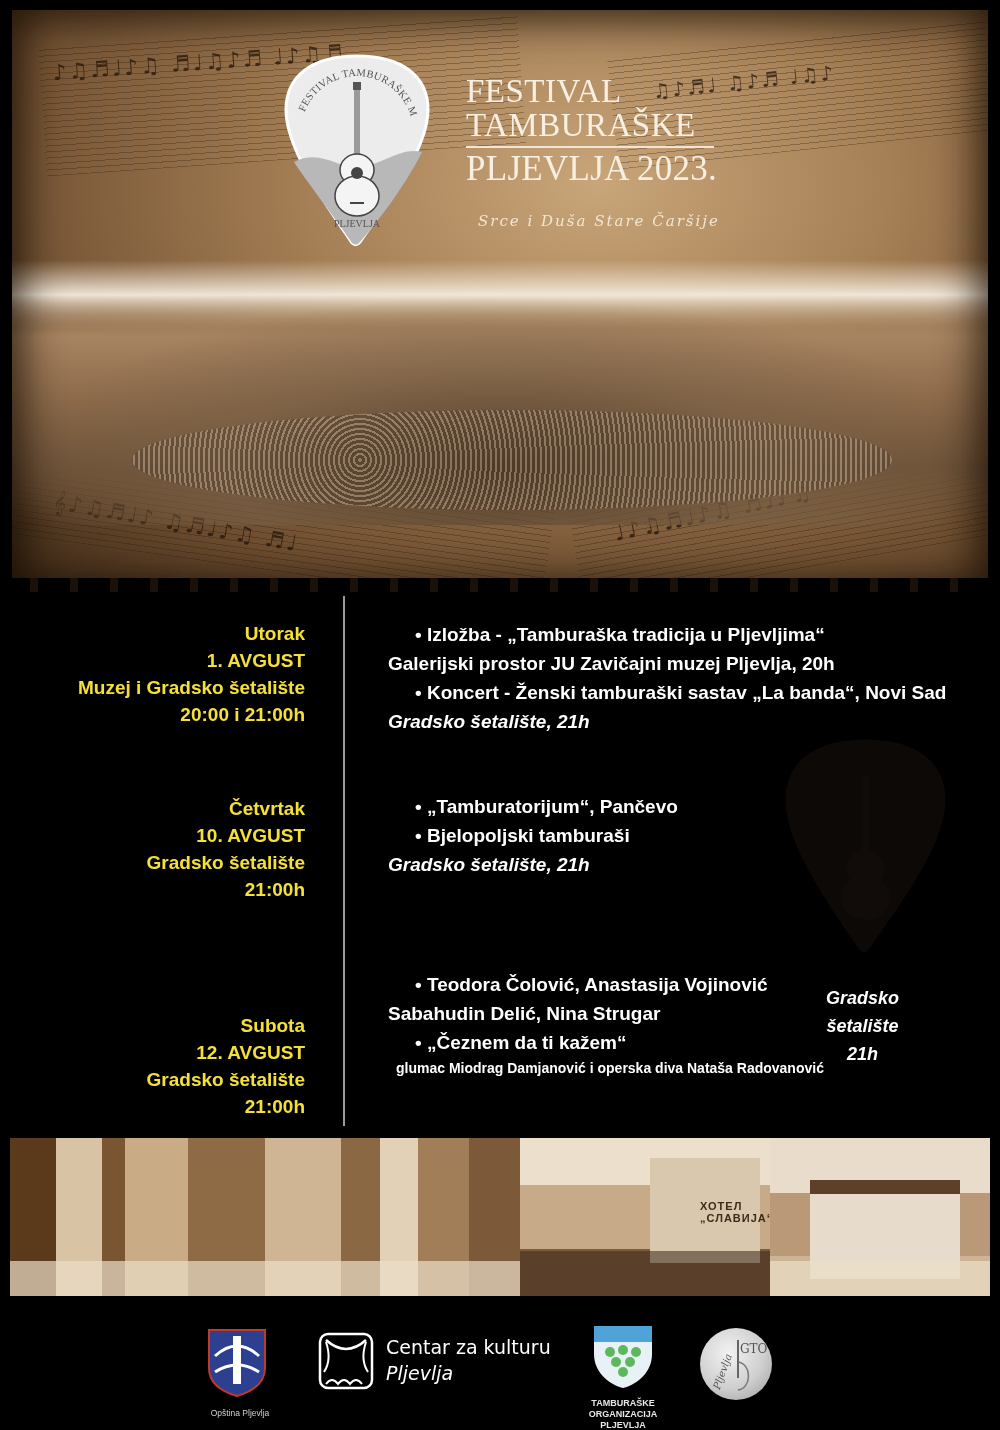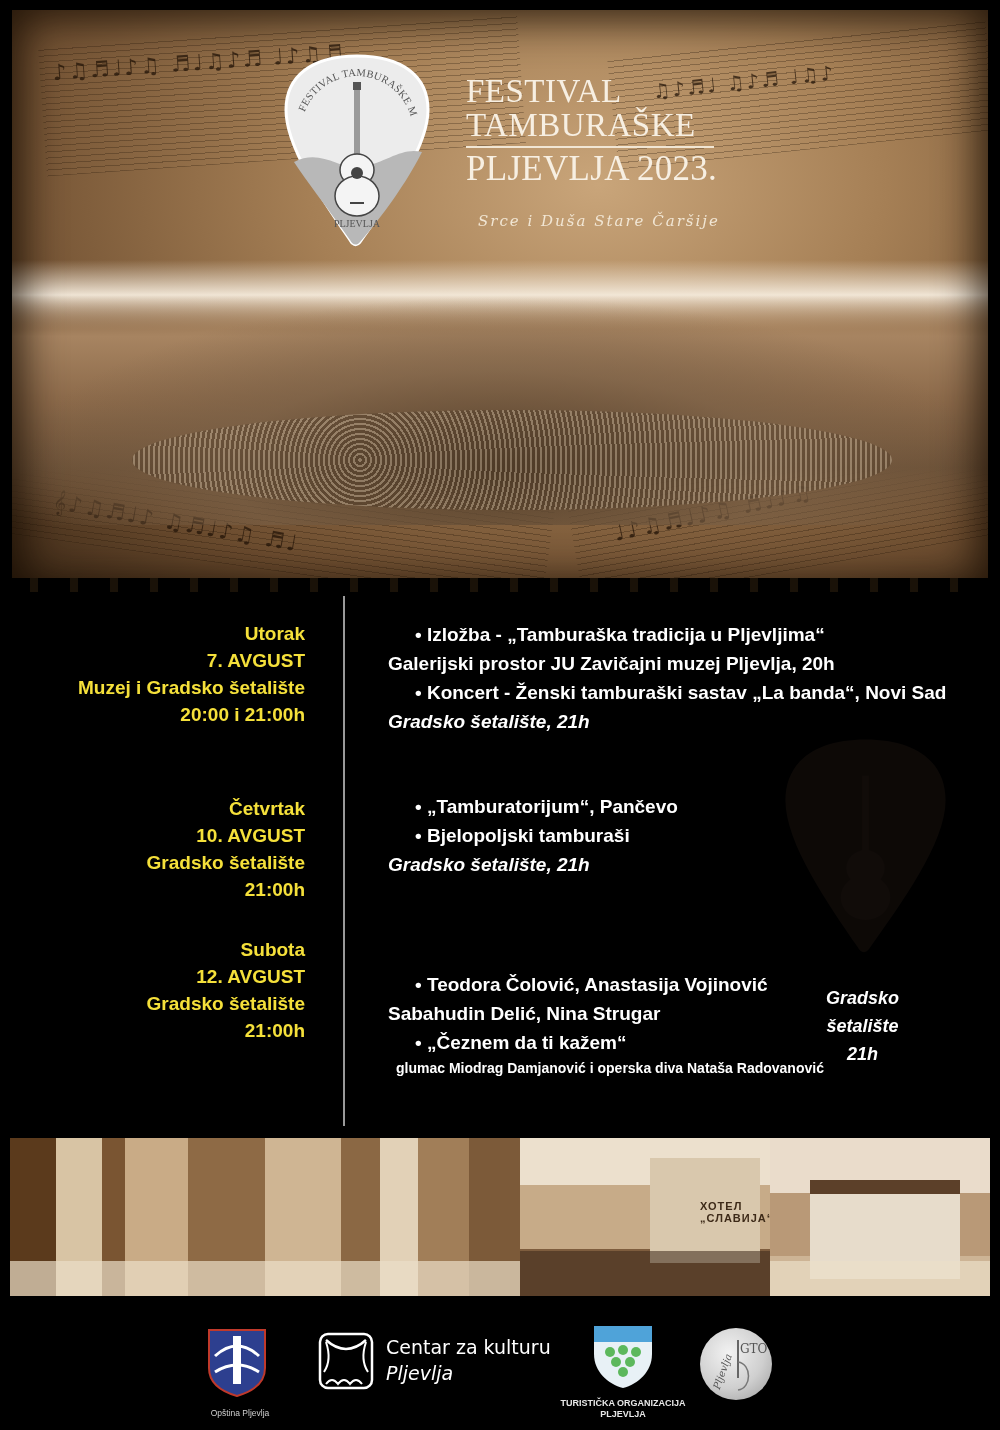--- a/index.html
+++ b/index.html
@@ -111,21 +111,21 @@
 
 <svg class="watermark" viewBox="0 0 150 195">
   <path d="M75,4 C120,4 146,24 146,58 C146,96 106,150 78,190 C74,195 70,192 68,188 C42,150 4,96 4,58 C4,24 30,4 75,4 Z" fill="#5a4030"></path>
   <ellipse cx="75" cy="118" rx="17" ry="16" fill="#7a5540"></ellipse>
   <ellipse cx="75" cy="144" rx="22" ry="20" fill="#7a5540"></ellipse>
   <rect x="72" y="36" width="6" height="70" fill="#7a5540"></rect>
 </svg>
 
 <div class="day" style="top:620px;">
   <div>Utorak</div>
-  <div>7. AVGUST</div>
+  <div>1. AVGUST</div>
   <div>Muzej i Gradsko šetalište</div>
   <div>20:00 i 21:00h</div>
 </div>
 <div class="events" style="top:620px;">
   <div class="item"><span>•</span> <span>Izložba - „Tamburaška tradicija u Pljevljima“</span></div>
   <div class="sub">Galerijski prostor JU Zavičajni muzej Pljevlja, 20h</div>
   <div class="item"><span>•</span> <span>Koncert - Ženski tamburaški sastav „La banda“, Novi Sad</span></div>
   <div class="sub it">Gradsko šetalište, 21h</div>
 </div>
 
@@ -134,21 +134,21 @@
   <div>10. AVGUST</div>
   <div>Gradsko šetalište</div>
   <div>21:00h</div>
 </div>
 <div class="events" style="top:792px;">
   <div class="item"><span>•</span> <span>„Tamburatorijum“, Pančevo</span></div>
   <div class="item"><span>•</span> <span>Bjelopoljski tamburaši</span></div>
   <div class="sub it">Gradsko šetalište, 21h</div>
 </div>
 
-<div class="day" style="top:936px;">
+<div class="day" style="top:1012px;">
   <div>Subota</div>
   <div>12. AVGUST</div>
   <div>Gradsko šetalište</div>
   <div>21:00h</div>
 </div>
 <div class="events" style="top:970px;">
   <div class="item"><span>•</span> <span>Teodora Čolović, Anastasija Vojinović</span></div>
   <div class="sub">Sabahudin Delić, Nina Strugar</div>
   <div class="item"><span>•</span> <span>„Čeznem da ti kažem“</span></div>
   <div class="small">glumac Miodrag Damjanović i operska diva Nataša Radovanović</div>
@@ -204,21 +204,21 @@
     <g fill="#5cb85c">
       <circle cx="18" cy="28" r="5"></circle>
         <circle cx="31" cy="26" r="5"></circle>
         <circle cx="44" cy="28" r="5"></circle>
       <circle cx="24" cy="38" r="5"></circle>
         <circle cx="38" cy="38" r="5"></circle>
         <circle cx="31" cy="48" r="5"></circle>
     </g>
   </svg>
   <div class="to-text">
-    <div>TURISTIČKA ORGANIZACIJA</div>
+    <div>TAMBURAŠKE ORGANIZACIJA</div>
     <div>PLJEVLJA</div>
   </div>
 
   <div class="gto">
     <span style="left:40px;top:14px;font-size:12px;">GTO</span>
     <span style="left:4px;top:38px;font-size:10px;font-style:italic;transform:rotate(-70deg);">Pljevlja</span>
     <svg style="position:absolute;left:26px;top:10px;" width="28" height="54" viewBox="0 0 28 54">
       <line x1="12" y1="2" x2="12" y2="40" stroke="#666" stroke-width="2"></line>
       <path d="M12,24 C26,26 26,50 12,52" fill="none" stroke="#777" stroke-width="1.5"></path>
     </svg>

